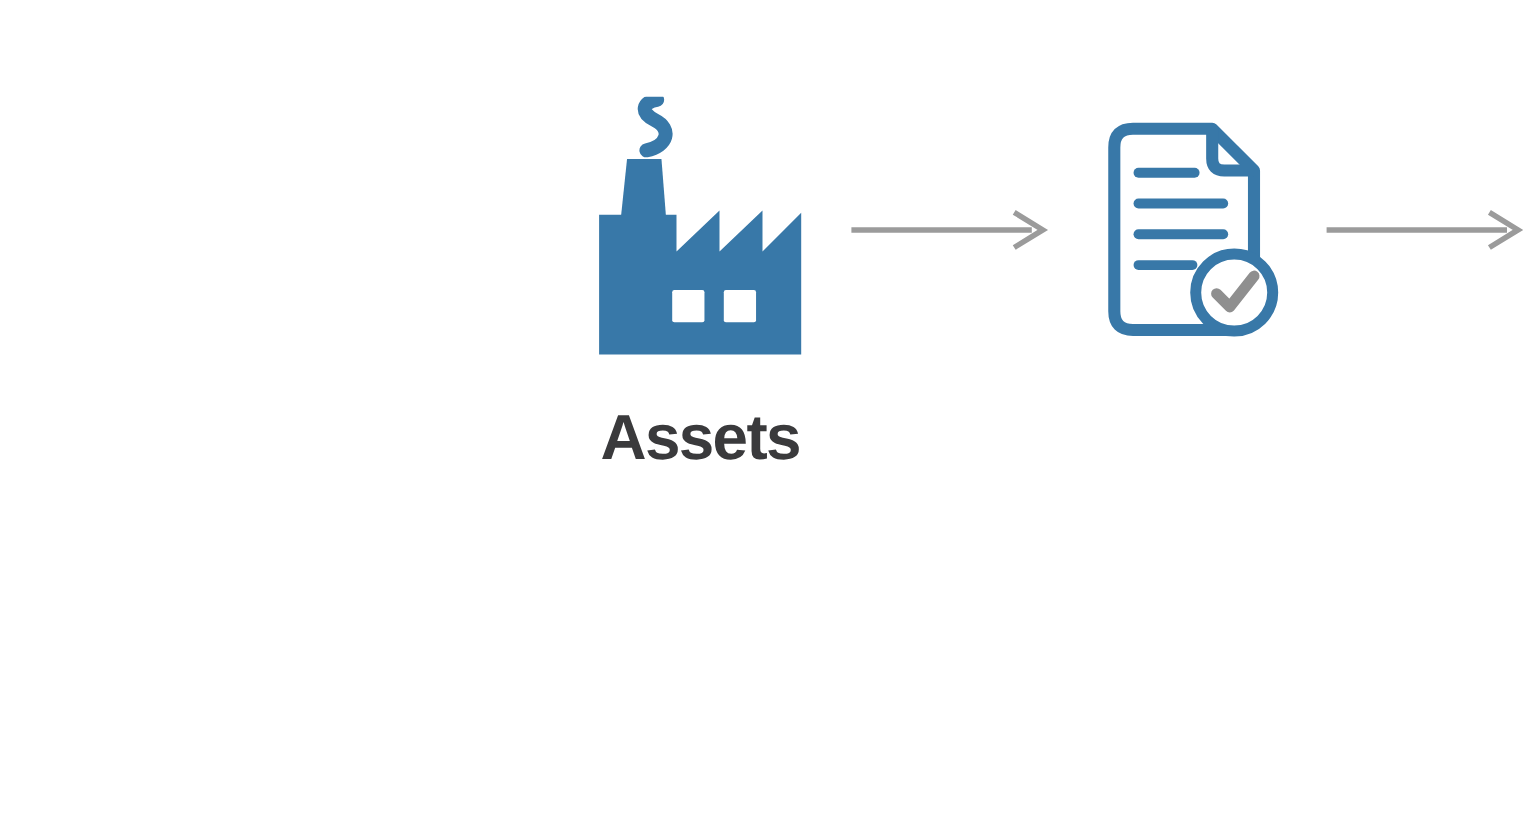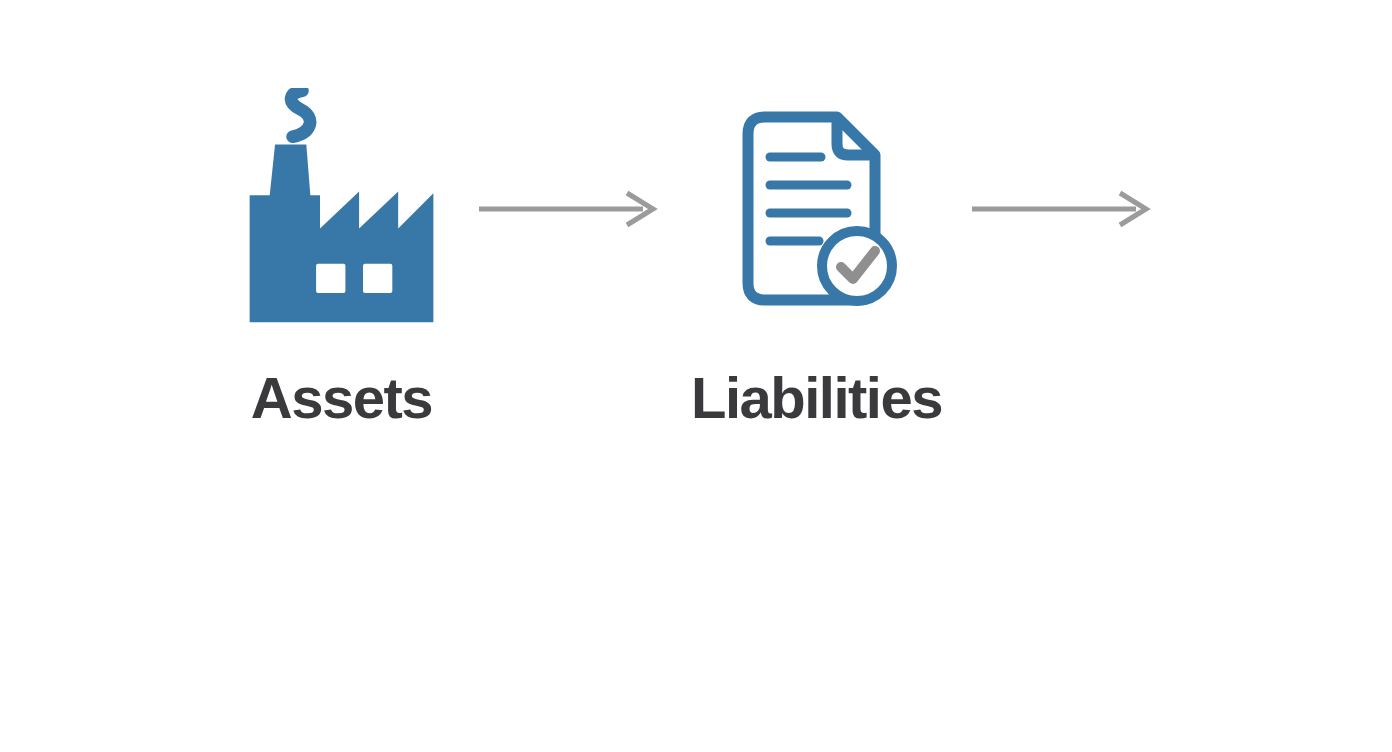--- a/index.html
+++ b/index.html
@@ -17,21 +17,21 @@
     height: 752px;
     background: var(--bg);
     font-family: "Liberation Sans", "DejaVu Sans", sans-serif;
     overflow: hidden;
   }
   .stage {
     width: 1392px;
     height: 534px;
     display: flex;
     align-items: center;
-    justify-content: center;
+    justify-content: flex-end;
   }
   .row {
     display: flex;
     align-items: flex-start;
     column-gap: 26px;
     margin-top: -20px;
   }
   .node {
     display: flex;
     flex-direction: column;
@@ -98,21 +98,20 @@
 
           <path d="M49,54 H100" fill="none" stroke="var(--accent)" stroke-width="9" stroke-linecap="round"></path>
           <path d="M49,82 H126" fill="none" stroke="var(--accent)" stroke-width="9" stroke-linecap="round"></path>
           <path d="M49,110 H126" fill="none" stroke="var(--accent)" stroke-width="9" stroke-linecap="round"></path>
           <path d="M49,138 H98" fill="none" stroke="var(--accent)" stroke-width="9" stroke-linecap="round"></path>
 
           <circle cx="136" cy="163" r="35" fill="#ffffff" stroke="var(--accent)" stroke-width="10"></circle>
           <path d="M120,164 L132,176 L154,148" fill="none" stroke="var(--check)" stroke-width="10" stroke-linecap="round" stroke-linejoin="round"></path>
         </svg>
       </div>
-      <div class="label">Liabilities</div>
     </div>
 
     <div class="arrow">
       <svg width="190" height="40" viewBox="0 0 190 40" aria-hidden="true">
         <path d="M4,20 H168" fill="none" stroke="var(--arrow)" stroke-width="5"></path>
         <path d="M152,4 L178,20 L152,36" fill="none" stroke="var(--arrow)" stroke-width="5" stroke-linejoin="miter"></path>
       </svg>
     </div>
 
 

